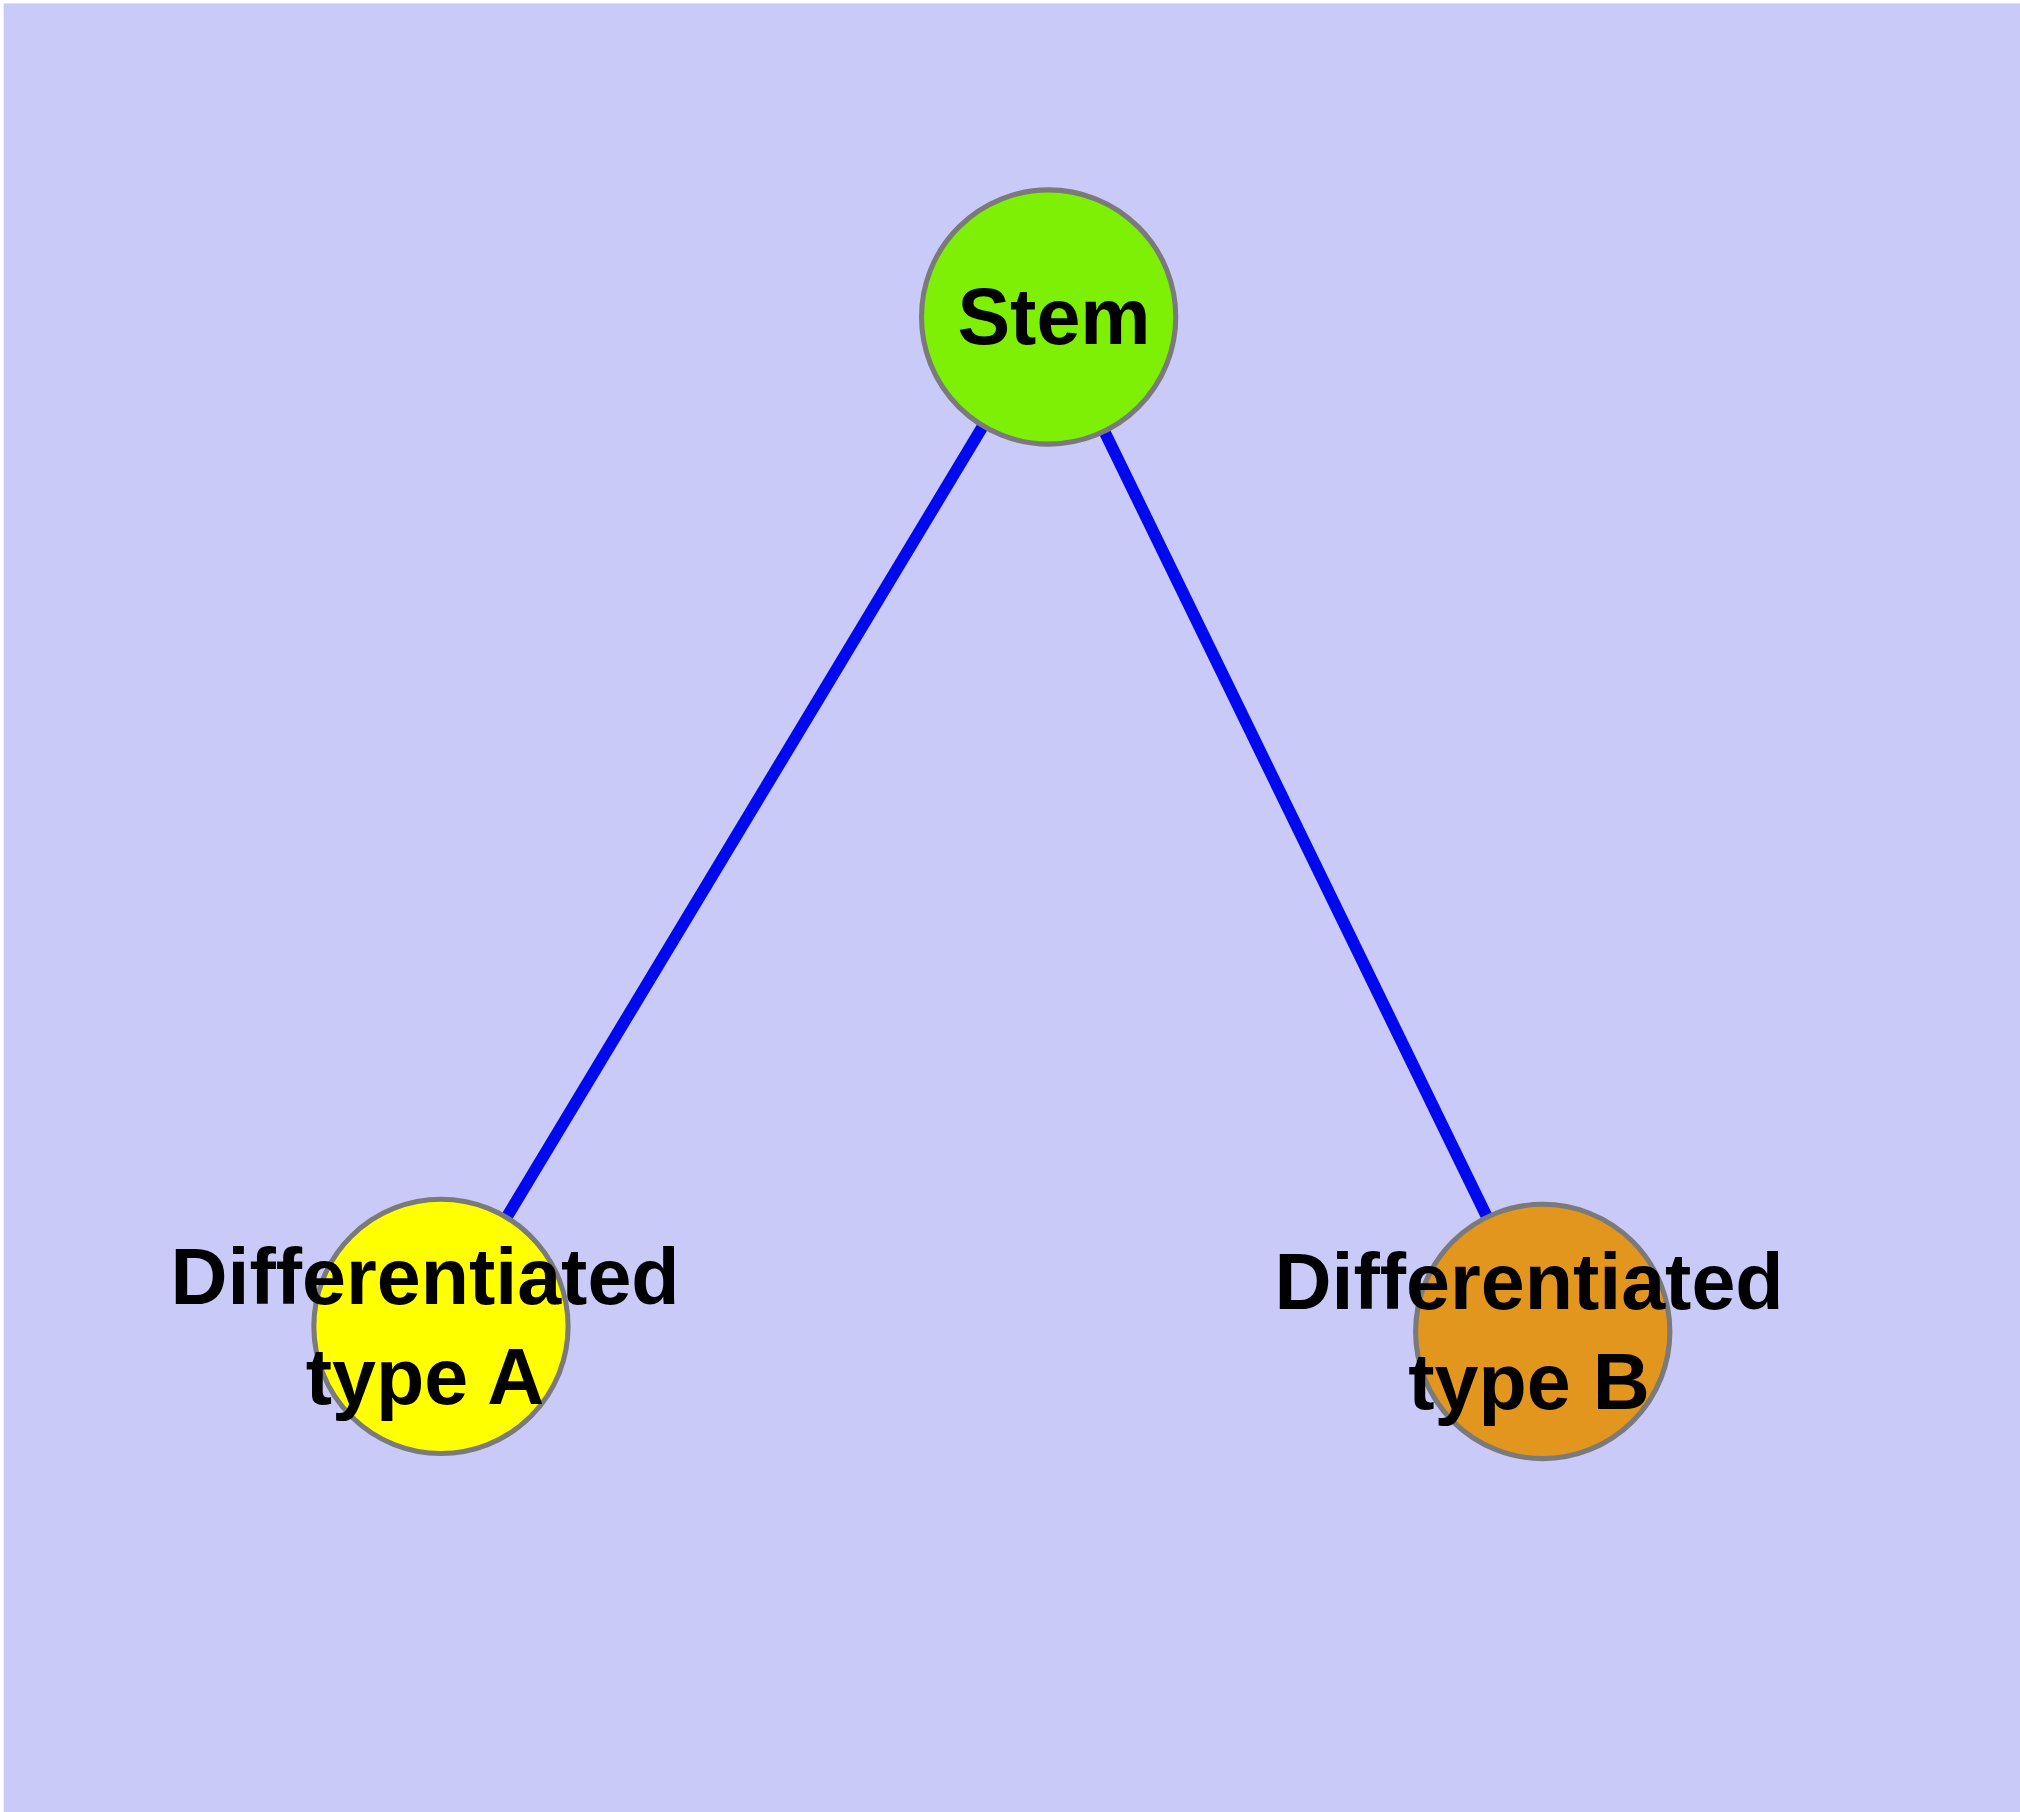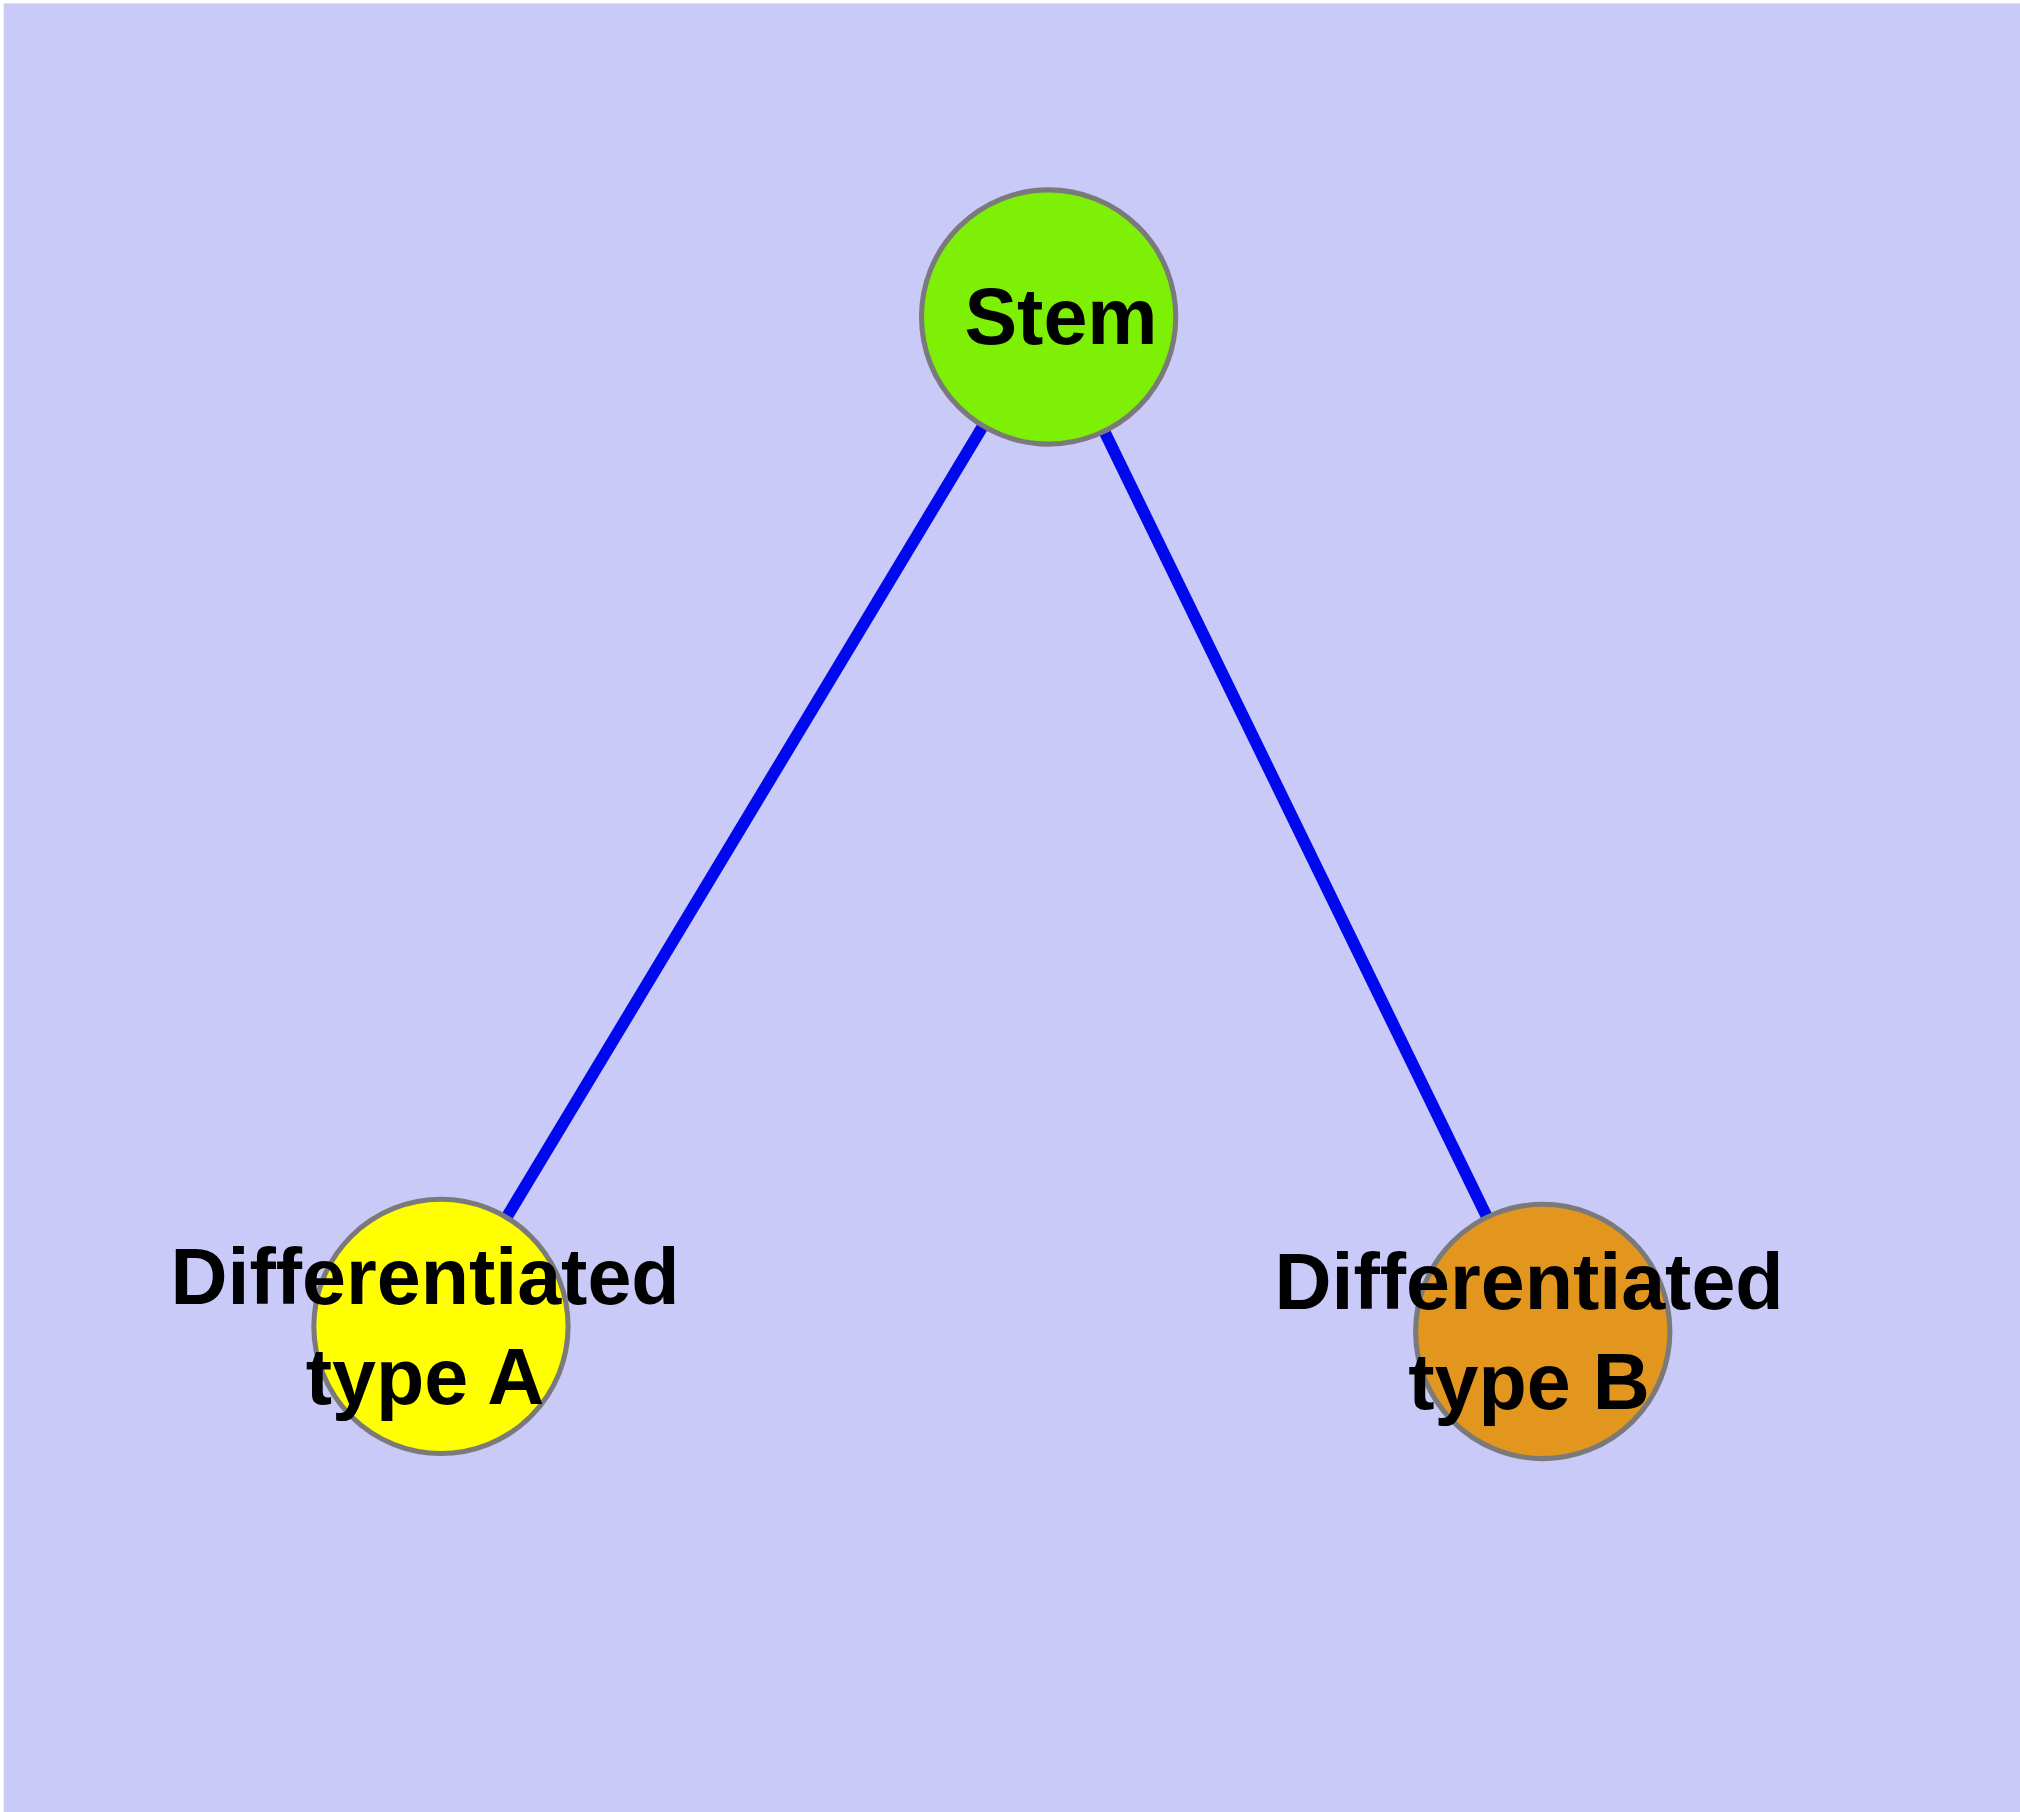--- a/index.html
+++ b/index.html
@@ -30,21 +30,21 @@
     position: absolute;
     transform: translate(-50%, -50%);
     text-align: center;
     font-weight: bold;
     font-size: 79px;
     line-height: 1.27;
     color: #000000;
     white-space: pre-line;
     letter-spacing: 0;
   }
-  .node-label.stem   { left: 1054px; top: 317px; margin-left: 7px;  }
+  .node-label.stem   { left: 1054px; top: 317px;  }
   .node-label.type-a { left: 425px;  top: 1327px; }
   .node-label.type-b { left: 1529px; top: 1332px; }
 </style>
 </head>
 <body>
 
 <div class="graph-stage">
 
   <svg width="2021" height="1812" viewBox="0 0 2384 2138">
 

